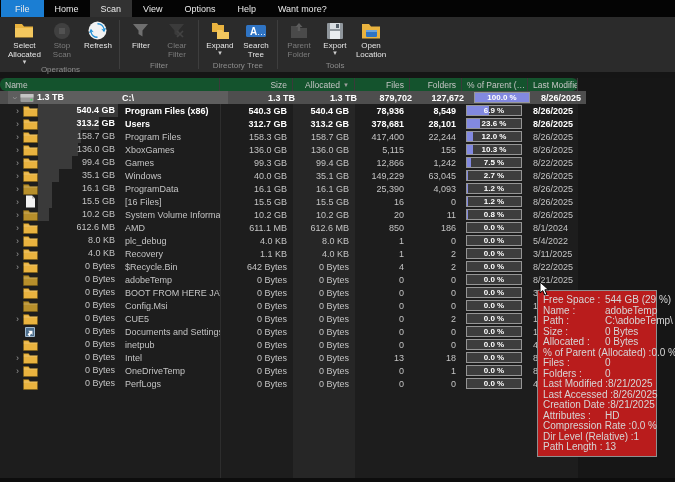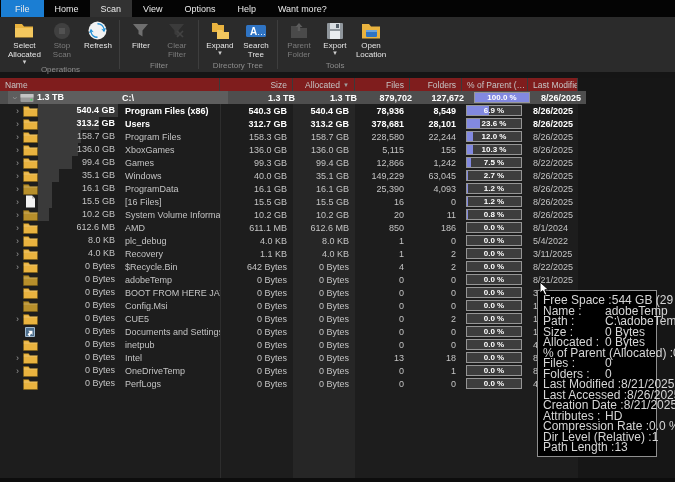--- a/index.html
+++ b/index.html
@@ -23,22 +23,22 @@
   .rbtn .ric{height:19px;display:flex;align-items:center;justify-content:center;margin-bottom:1px;}
   .rbtn.disabled{color:#7c7c7c;}
   .rbtn.disabled .ric{opacity:.5;filter:grayscale(.8);}
   .drop{font-size:7px;color:#cfcfcf;line-height:5px;}
   
   .grid{position:absolute;left:0;top:78px;right:0;bottom:0;background:#161616;}
   .tablebg{position:absolute;left:0;top:0;width:578px;bottom:4px;background:#1d1d1d;}
   .stripe-alloc{position:absolute;left:293px;top:13px;width:62px;bottom:4px;background:#262626;}
   .vline{position:absolute;left:220px;top:13px;bottom:4px;width:1px;background:#2d2d2d;}
   .bottombar{position:absolute;left:0;right:0;bottom:0;height:4px;background:#0d0d0d;}
-  .thead{position:relative;display:flex;height:13px;width:578px;background:#7f1d1d;
-         color:#c6c6c6;font-size:8.5px;z-index:2;}
+  .thead{position:relative;display:flex;height:13px;width:578px;background:#14532d;
+         color:#c6c6c6;font-size:8.5px;z-index:2;border-radius:6px;}
   .th{display:flex;align-items:center;justify-content:flex-end;padding:0 5px;
       border-right:1px solid #3a3a3a;box-sizing:border-box;white-space:nowrap;overflow:hidden;}
   .th.left{justify-content:flex-start;}
   .sortglyph{font-size:6px;color:#9f9f9f;margin-left:3px;}
   .tbody{position:relative;z-index:1;}
   .row{display:flex;height:13px;width:578px;font-size:9px;color:#c4c4c4;}
   .row.b{font-weight:bold;color:#fff;}
   .row.sel{background:#4e4e4e;color:#fff;font-weight:bold;padding-left:8px;}
   .row.sel .c-name{background:#5e5e5e;}
   .cell{box-sizing:border-box;height:13px;display:flex;align-items:center;overflow:hidden;white-space:nowrap;}
@@ -53,22 +53,22 @@
   .sbar span{position:absolute;right:3px;top:0;line-height:13px;}
   .sbar.rootsize span{position:static;line-height:13px;float:left;margin-left:2px;}
   .fname{margin-left:7px;}
   .pbox{position:relative;width:54px;height:9px;background:#3d3d3d;
         border:1px solid #969696;margin-left:4px;flex:none;}
   .pbox i{position:absolute;left:0;top:0;bottom:0;background:#8289e0;}
   .pbox b{position:relative;display:block;text-align:center;font-size:8px;
           line-height:9px;color:#fff;font-weight:bold;}
   
   .tooltip{position:absolute;left:537px;top:290px;width:120px;box-sizing:border-box;
-           border:1px solid #8f8f8f;background:#000000;padding:4px 4px 3px 5px;
-           font-size:12px;color:#d6d6d6;z-index:10;}
+           border:1px solid #8f8f8f;background:#b91c1c;padding:4px 4px 3px 5px;
+           font-size:10px;color:#d6d6d6;z-index:10;}
   .tt-row{display:flex;line-height:10.5px;white-space:nowrap;}
   .tt-label{flex:none;min-width:62px;}
   .cursor{position:absolute;left:539px;top:281px;z-index:11;}
 </style>
 </head>
 <body>
 
 <div class="window">
   <div class="menubar">
       <div class="tab file">File</div>
@@ -328,21 +328,21 @@
               </svg>
             </span>
             <span class="sbar">
               <i style="width: 43px;"></i>
               <span>158.7 GB</span>
             </span>
             <span class="fname">Program Files</span>
           </div>
           <div class="cell c-num" style="width: 73px;">158.3 GB</div>
           <div class="cell c-num" style="width: 62px;">158.7 GB</div>
-          <div class="cell c-num" style="width: 55px;">228,580</div>
+          <div class="cell c-num" style="width: 55px;">417,400</div>
           <div class="cell c-num" style="width: 52px;">22,244</div>
           <div class="cell" style="width: 66px;">
             <span class="pbox">
               <i style="width: 12%;"></i>
               <b>12.0 %</b>
             </span>
           </div>
           <div class="cell c-mod" style="width: 50px;">8/26/2025</div>
         </div>
         <div class="row">

